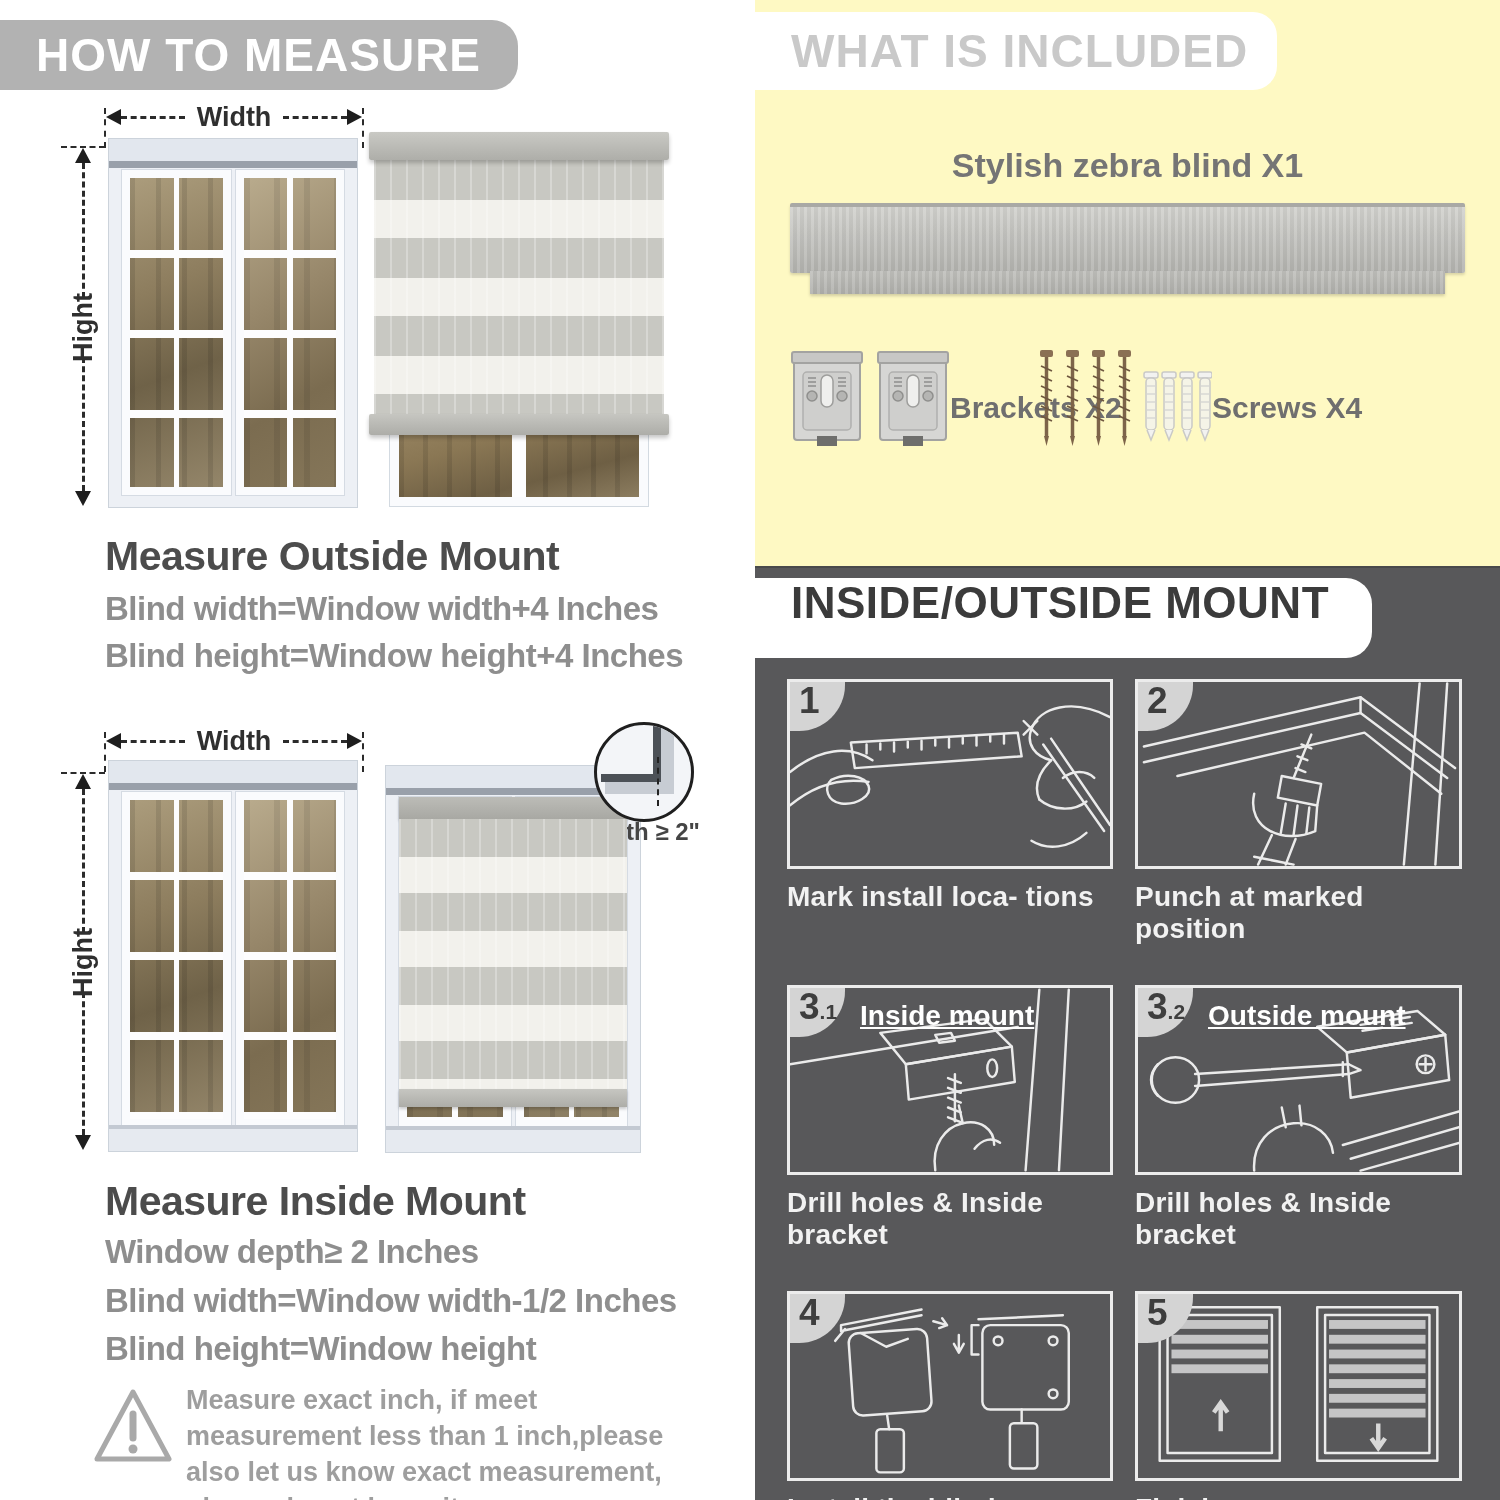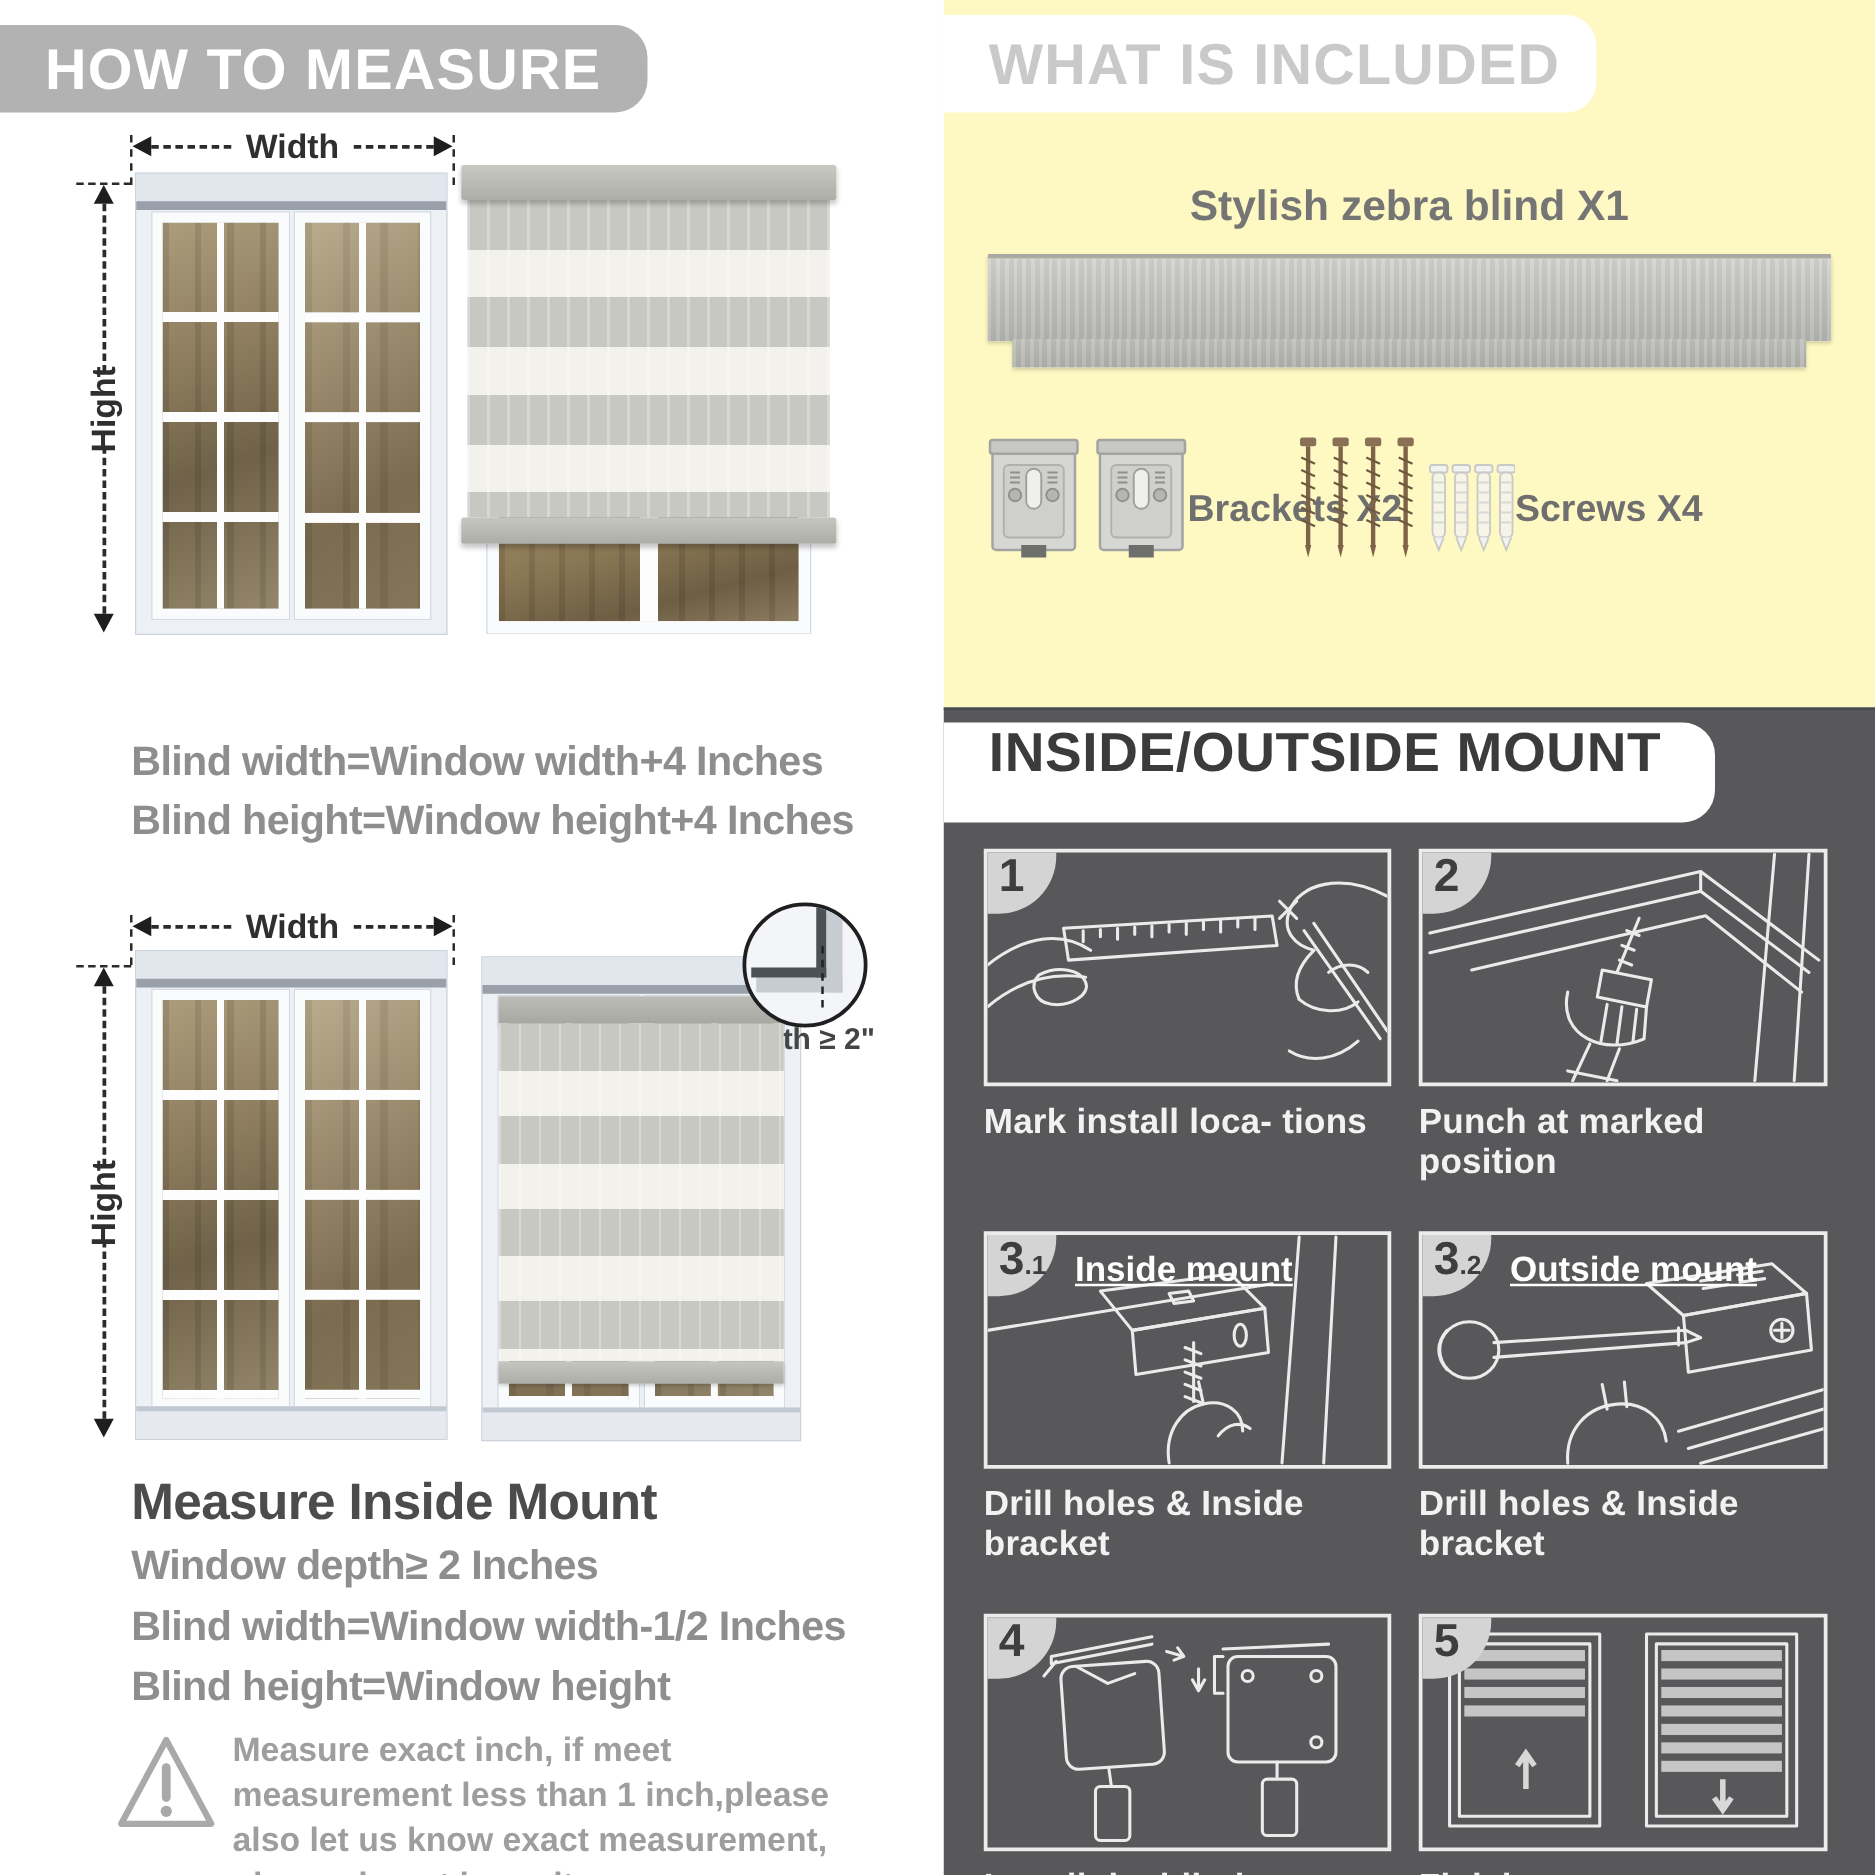--- a/index.html
+++ b/index.html
@@ -160,20 +160,21 @@
     </div>
   </div>
 
   <div class="abs" style="left:374px;top:132px;width:290px;height:374px;">
     <div class="peek"></div>
     <div class="cassette"></div>
     <div class="fabric" style="top:28px;height:254px;"></div>
     <div class="rail" style="top:282px;"></div>
   </div>
 
+  <div class="abs measure-heading" style="left:105px;top:533px;">Measure Outside Mount</div>
   <div class="abs measure-line" style="left:105px;top:590px;">Blind width=Window width+4 Inches</div>
   <div class="abs measure-line" style="left:105px;top:637px;">Blind height=Window height+4 Inches</div>
 
   <div class="abs harrow" style="left:104px;top:730px;width:260px;">
     <i class="tick"></i>
     <i class="ah l"></i>
     <span class="dash"></span>
     <span class="lbl">Width</span>
     <span class="dash"></span>
     <i class="ah r"></i>

